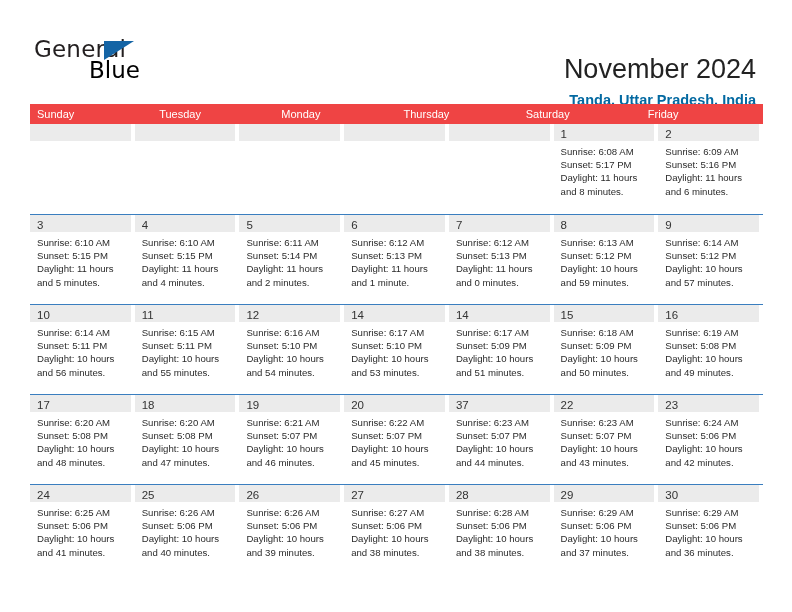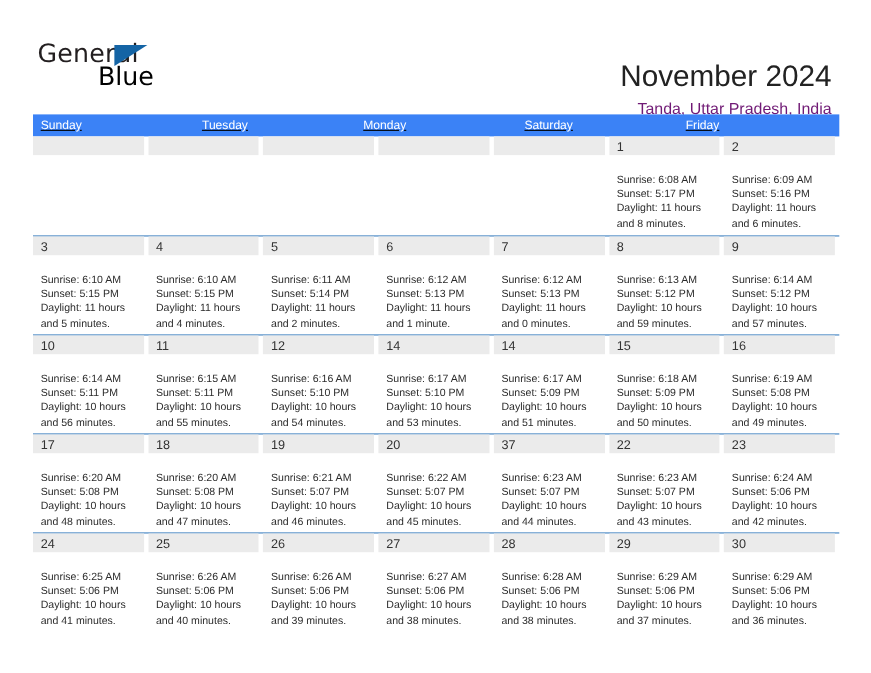--- a/index.html
+++ b/index.html
@@ -74,39 +74,38 @@
   .cal-title {
     font-size: 27px;
     color: #222222;
     line-height: 32px;
     font-weight: 400;
     white-space: nowrap;
   }
   .cal-subtitle {
     margin-top: 6px;
     font-size: 14.5px;
-    color: #701a75;
+    color: #0369a1;
     line-height: 18px;
-    font-weight: 400;
+    font-weight: 700;
     white-space: nowrap;
   }
 
   
   .calendar {
     position: absolute;
     left: 30px;
     top: 104px;
     width: 733px;
   }
   .dow-row {
     display: flex;
     width: 733px;
     height: 20px;
-    background: #3b82f6;
-    text-decoration: underline;
+    background: #ef4444;
   }
   .dow-cell {
     flex: 1 1 0;
     color: #ffffff;
     font-size: 11px;
     line-height: 20px;
     padding-left: 7px;
     box-sizing: border-box;
     white-space: nowrap;
   }
@@ -135,21 +134,21 @@
   }
   .day-cell.empty .day-num-band {
     background: #ebebeb;
   }
   .day-num {
     font-size: 11.5px;
     line-height: 17px;
     color: #333333;
   }
   .day-info {
-    padding: 16px 4px 0 7px;
+    padding: 4px 4px 0 7px;
     font-size: 9.6px;
     line-height: 13.2px;
     color: #2b2b2b;
   }
   .day-info div {
     white-space: nowrap;
   }
 </style>
 </head>
 <body>
@@ -166,20 +165,21 @@
       <div class="cal-title">November 2024</div>
       <div class="cal-subtitle">Tanda, Uttar Pradesh, India</div>
     </div>
   </div>
 
   <div class="calendar">
     <div class="dow-row">
       <div class="dow-cell">Sunday</div>
       <div class="dow-cell">Tuesday</div>
       <div class="dow-cell">Monday</div>
+      <div class="dow-cell">Thursday</div>
       <div class="dow-cell">Saturday</div>
       <div class="dow-cell">Friday</div>
     </div>
     <div id="weeks-container">
         <div class="week-row">
           <div class="day-cell empty">
             <div class="day-num-band"><span class="day-num"></span></div>
           </div>
           <div class="day-cell empty">
             <div class="day-num-band"><span class="day-num"></span></div>

